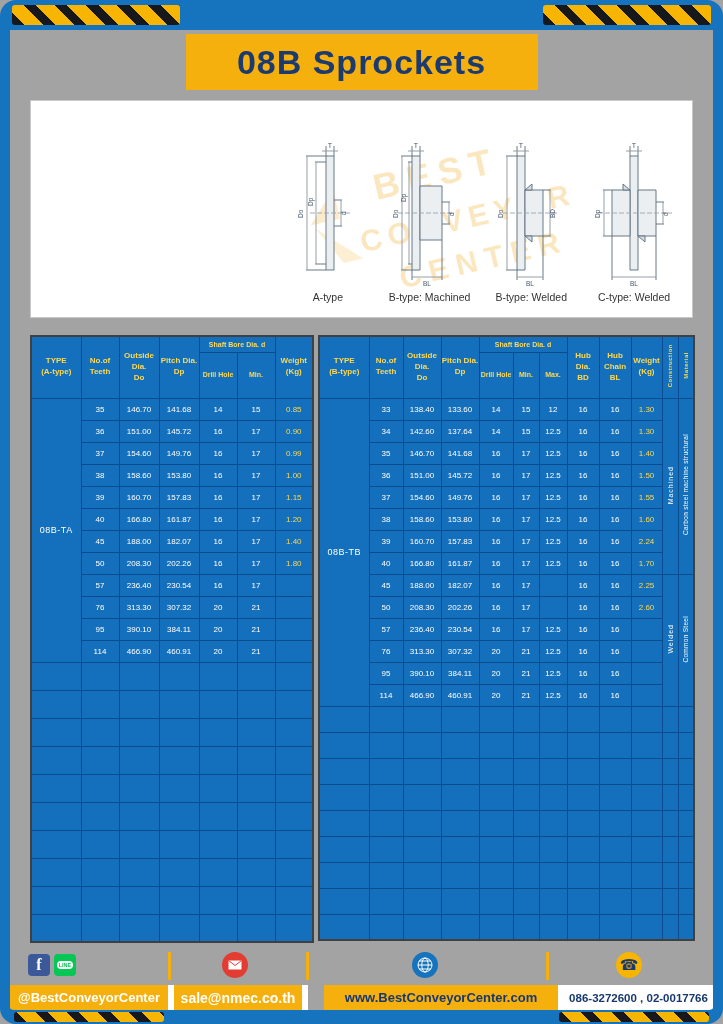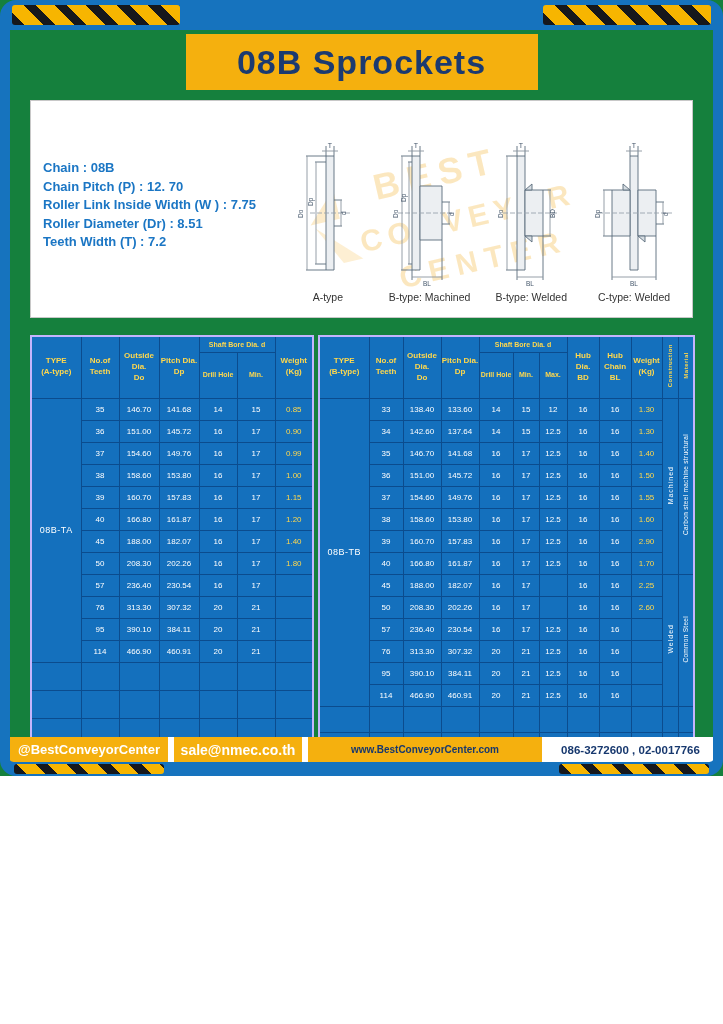--- a/index.html
+++ b/index.html
@@ -1,16 +1,16 @@
 <!DOCTYPE html>
 <html><head>
 <meta charset="utf-8">
 <style>
   html,body{margin:0;padding:0;background:#ffffff;}
-  .page{position:relative;width:723px;height:776px;margin:0 auto;background:#15803d;
+  .page{position:relative;width:723px;height:1024px;margin:0 auto;background:#a3a3a3;
         font-family:"Liberation Sans",sans-serif;overflow:hidden;}
   .frame{position:absolute;inset:0;border:10px solid #1673be;border-top-width:30px;
          border-bottom-width:14px;border-radius:16px;box-sizing:border-box;pointer-events:none;z-index:5;}
   .hazard{position:absolute;background:repeating-linear-gradient(45deg,#16181c 0 9px,#f7b500 9px 22px);
           border-radius:3px;z-index:6;}
   .hz-tl{top:5px;left:12px;width:168px;height:20px;}
   .hz-tr{top:5px;right:12px;width:168px;height:20px;}
   .hz-bl{bottom:2px;left:14px;width:150px;height:10px;}
   .hz-br{bottom:2px;right:14px;width:150px;height:10px;}
 
@@ -22,21 +22,21 @@
         box-sizing:border-box;background:#fff;z-index:2;}
   .specs{position:absolute;left:12px;top:58px;color:#1b76c4;font-weight:bold;font-size:13px;line-height:18.5px;z-index:3;}
   .watermark{position:absolute;left:240px;top:18px;width:400px;height:180px;z-index:1;pointer-events:none;}
   .drawings{position:absolute;left:246px;right:6px;top:12px;bottom:6px;display:flex;z-index:2;}
   .drawing{flex:1;display:flex;flex-direction:column;align-items:center;justify-content:flex-end;padding-bottom:8px;}
   .dlabel{font-size:10.5px;color:#333;margin-top:3px;}
   .dsvg{display:block;}
   .dsvg line,.dsvg rect,.dsvg path,.dsvg polygon{vector-effect:non-scaling-stroke;}
 
   .tbl{position:absolute;top:335px;border-collapse:collapse;table-layout:fixed;background:#1470bd;
-       border:2px solid #c4b5fd;z-index:2;}
+       border:2px solid #404040;z-index:2;}
   #tblA{left:30px;width:282px;}
   #tblB{left:318px;width:375px;}
   .tbl th,.tbl td{border:1px solid #0b4c8e;padding:0;text-align:center;vertical-align:middle;overflow:hidden;}
   .tbl th{color:#ffd84d;font-size:8px;font-weight:bold;white-space:pre-line;line-height:1.35;}
   .tbl th.sub{font-size:7px;}
   .tbl td{color:#ffffff;font-size:8px;}
   .tbl td.yw{color:#ffd84d;}
   .tbl td.type-cell{font-size:9px;letter-spacing:0.5px;}
   .tbl tr.h1{height:16px;}
   .tbl tr.h2{height:46px;}
@@ -62,21 +62,21 @@
   .globe{background:#1673be;}
   .phone{background:#f7b500;color:#1b3a70;font-size:15px;}
 
   .band{position:absolute;left:10px;right:10px;bottom:14px;height:25px;display:flex;z-index:2;}
   .band .seg{display:flex;align-items:center;justify-content:center;font-weight:bold;}
   .seg.yellow{background:#f5b00e;}
   .seg.white{background:#ffffff;}
   .gap{width:6px;background:#fff;}
   .seg1{width:158px;color:#ffffff;font-size:13px;}
   .seg2{width:128px;color:#ffffff;font-size:14px;}
-  .seg3{width:234px;color:#17386e;font-size:10px;}
+  .seg3{width:234px;color:#17386e;font-size:13px;margin-left:16px;}
   .seg4{flex:1;color:#17386e;font-size:11.5px;}
 </style>
 </head>
 <body>
 
 <div class="page">
   <div class="frame"></div>
   <div class="hazard hz-tl"></div>
   <div class="hazard hz-tr"></div>
   <div class="hazard hz-bl"></div>
@@ -90,27 +90,20 @@
     <svg class="watermark" viewBox="0 0 400 180">
       <g transform="rotate(-13 200 90)" fill="#f2a50c" font-family="Liberation Sans, sans-serif" font-weight="bold">
         <polygon points="40,70 70,40 70,70" opacity="0.22"></polygon>
         <polygon points="44,74 84,114 64,114" opacity="0.18"></polygon>
         <text x="110" y="60" font-size="36" opacity="0.26" letter-spacing="8">BEST</text>
         <text x="85" y="108" font-size="30" opacity="0.26" letter-spacing="6">CONVEYOR</text>
         <text x="115" y="152" font-size="30" opacity="0.26" letter-spacing="8">CENTER</text>
       </g>
     </svg>
 
-    <div class="specs">
-      <div>Chain : 08B</div>
-      <div>Chain Pitch (P) : 12. 70</div>
-      <div>Roller Link Inside Width (W ) : 7.75</div>
-      <div>Roller Diameter (Dr) : 8.51</div>
-      <div>Teeth Width (T) : 7.2</div>
-    </div>
 
     <div class="drawings">
 
       <div class="drawing">
         <svg class="dsvg" width="88" height="150" viewBox="0 0 88 150" stroke="#5a6b7a" stroke-width="0.9" fill="none">
           <line x1="42" y1="18" x2="42" y2="8"></line>
             <line x1="50" y1="18" x2="50" y2="8"></line>
           <line x1="38" y1="13" x2="54" y2="13" stroke="#8a949e"></line>
           <text x="46" y="10" font-size="7" fill="#44566a" text-anchor="middle" stroke="none">T</text>
           <rect x="42" y="18" width="8" height="114" fill="#eceff2"></rect>
@@ -554,21 +547,21 @@
         </tr>
         <tr class="data">
           <td>39</td>
           <td>160.70</td>
           <td>157.83</td>
           <td>16</td>
           <td>17</td>
           <td>12.5</td>
           <td>16</td>
           <td>16</td>
-          <td class="yw">2.90</td>
+          <td class="yw">2.24</td>
         </tr>
         <tr class="data">
           <td>40</td>
           <td>166.80</td>
           <td>161.87</td>
           <td>16</td>
           <td>17</td>
           <td>12.5</td>
           <td>16</td>
           <td>16</td>

